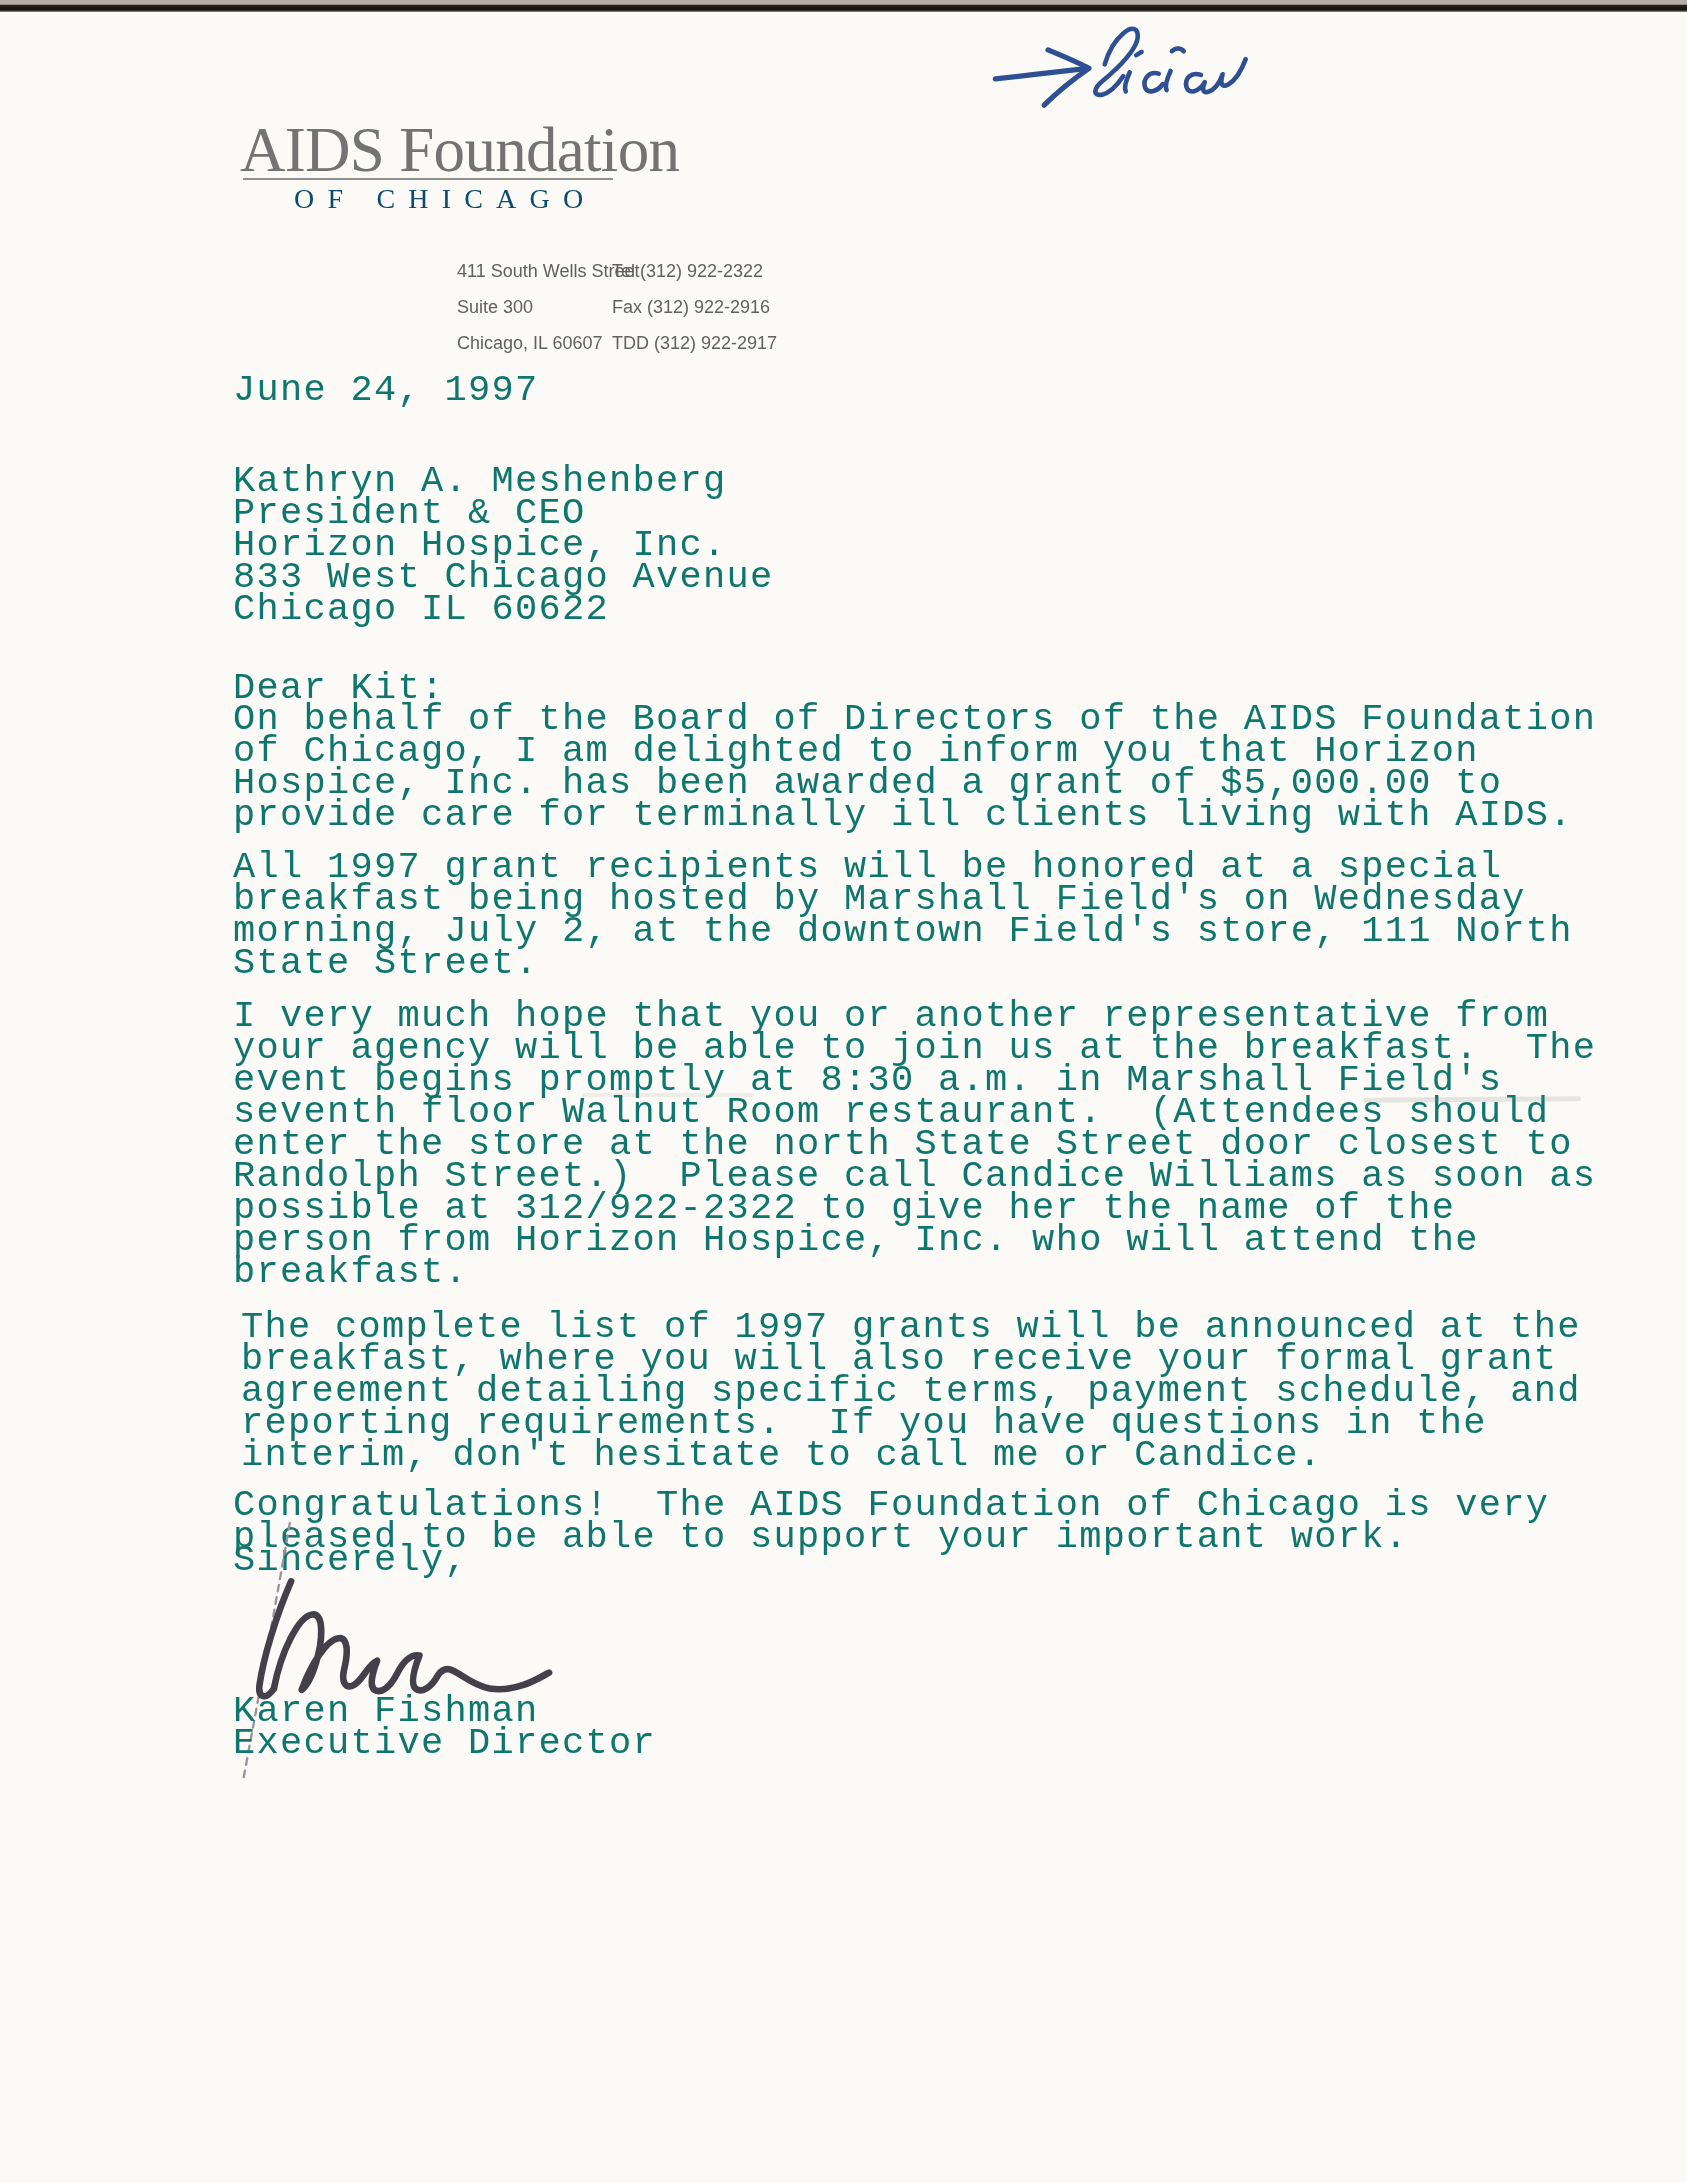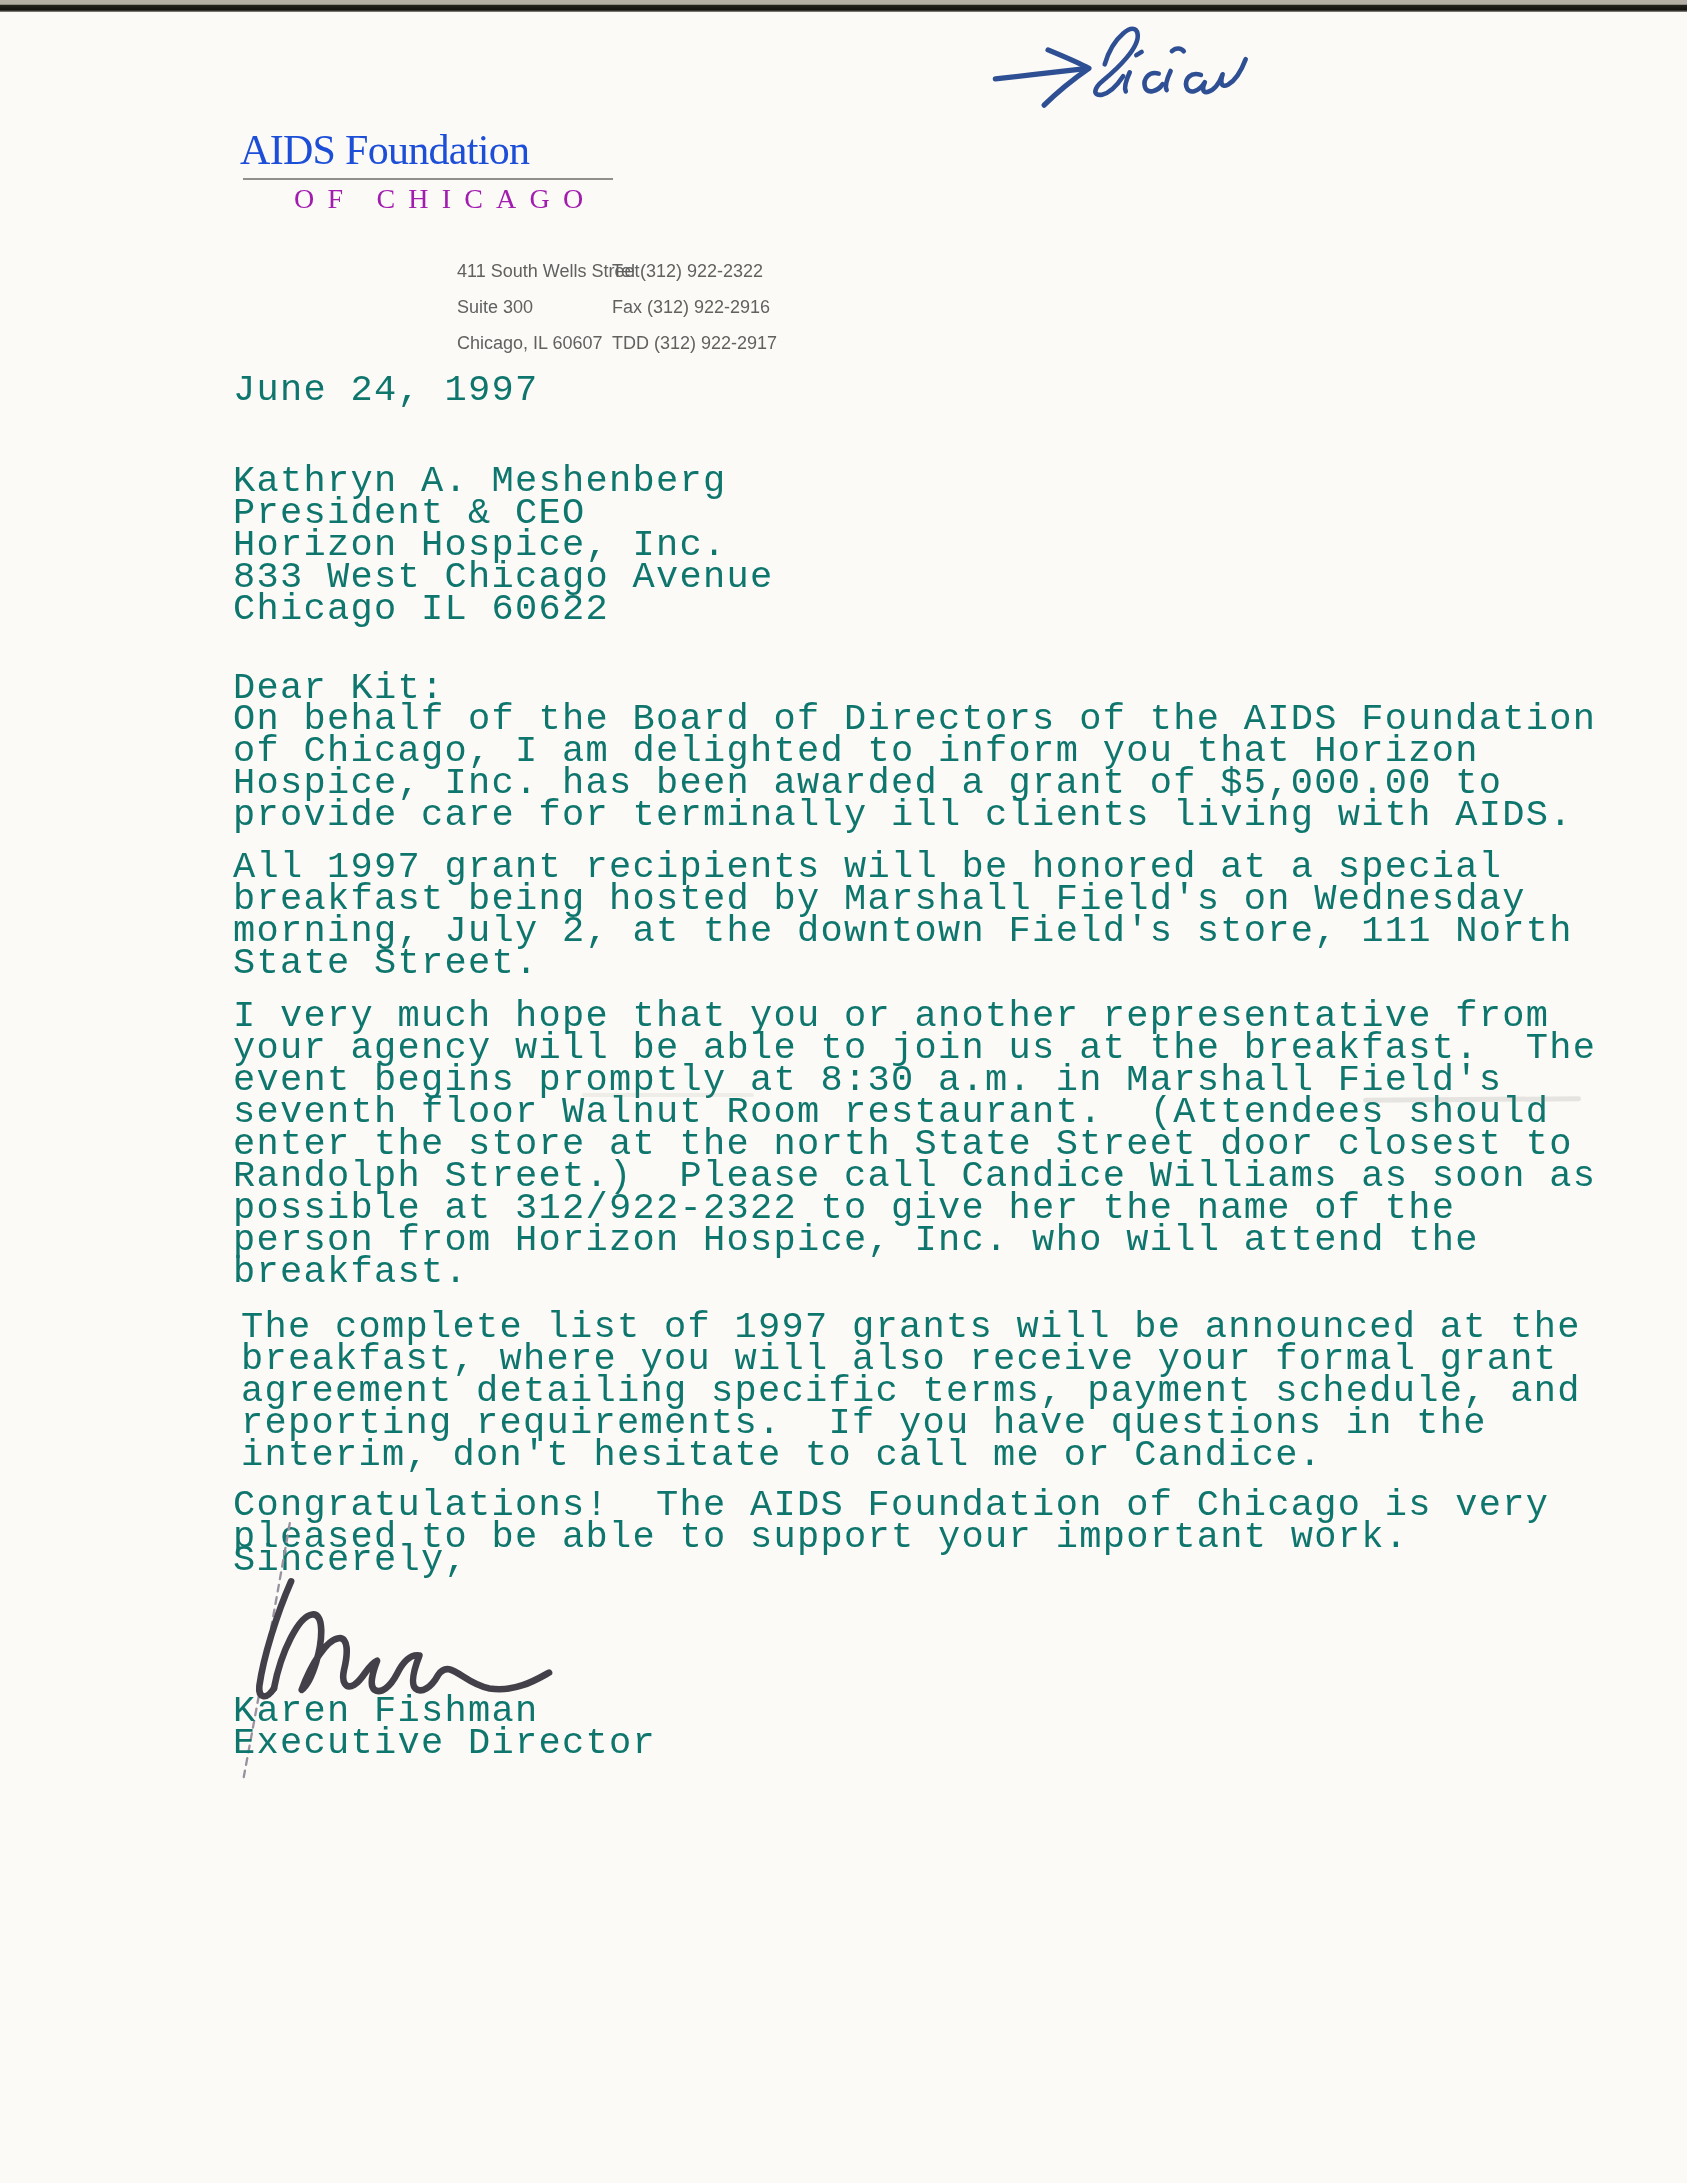--- a/index.html
+++ b/index.html
@@ -19,34 +19,34 @@
     position:absolute;left:0;top:0;width:1687px;height:12px;
     background:linear-gradient(to bottom,#b3afa4 0%,#b3afa4 35%,#21201c 45%,#14130f 80%,#5a5850 95%,#fbfaf6 100%);
   }
   svg{position:absolute;overflow:visible;}
   .ink{fill:none;stroke-linecap:round;stroke-linejoin:round;}
 
   
   .logo-name{
     position:absolute;left:240px;top:124px;
     font-family:"Liberation Serif", serif;
-    font-size:42px;line-height:53px;
+    font-size:63px;line-height:53px;
     letter-spacing:-0.7px;
-    color:#1d4ed8;
+    color:#737373;
   }
   .logo-underline{
     position:absolute;left:243px;top:178px;width:370px;height:2px;
     background:#8f9089;
   }
   .logo-subtitle{
     position:absolute;left:294px;top:185px;
     font-family:"Liberation Serif", serif;
     font-size:28px;line-height:28px;
     letter-spacing:13.2px;
-    color:#a21caf;
+    color:#0c4a6e;
   }
   .addr-col{
     position:absolute;top:253px;
     font-size:18px;line-height:36px;
     color:#616160;
     white-space:pre-line;
   }
   .addr-street{left:457px;}
   .addr-phones{left:612px;}
 

